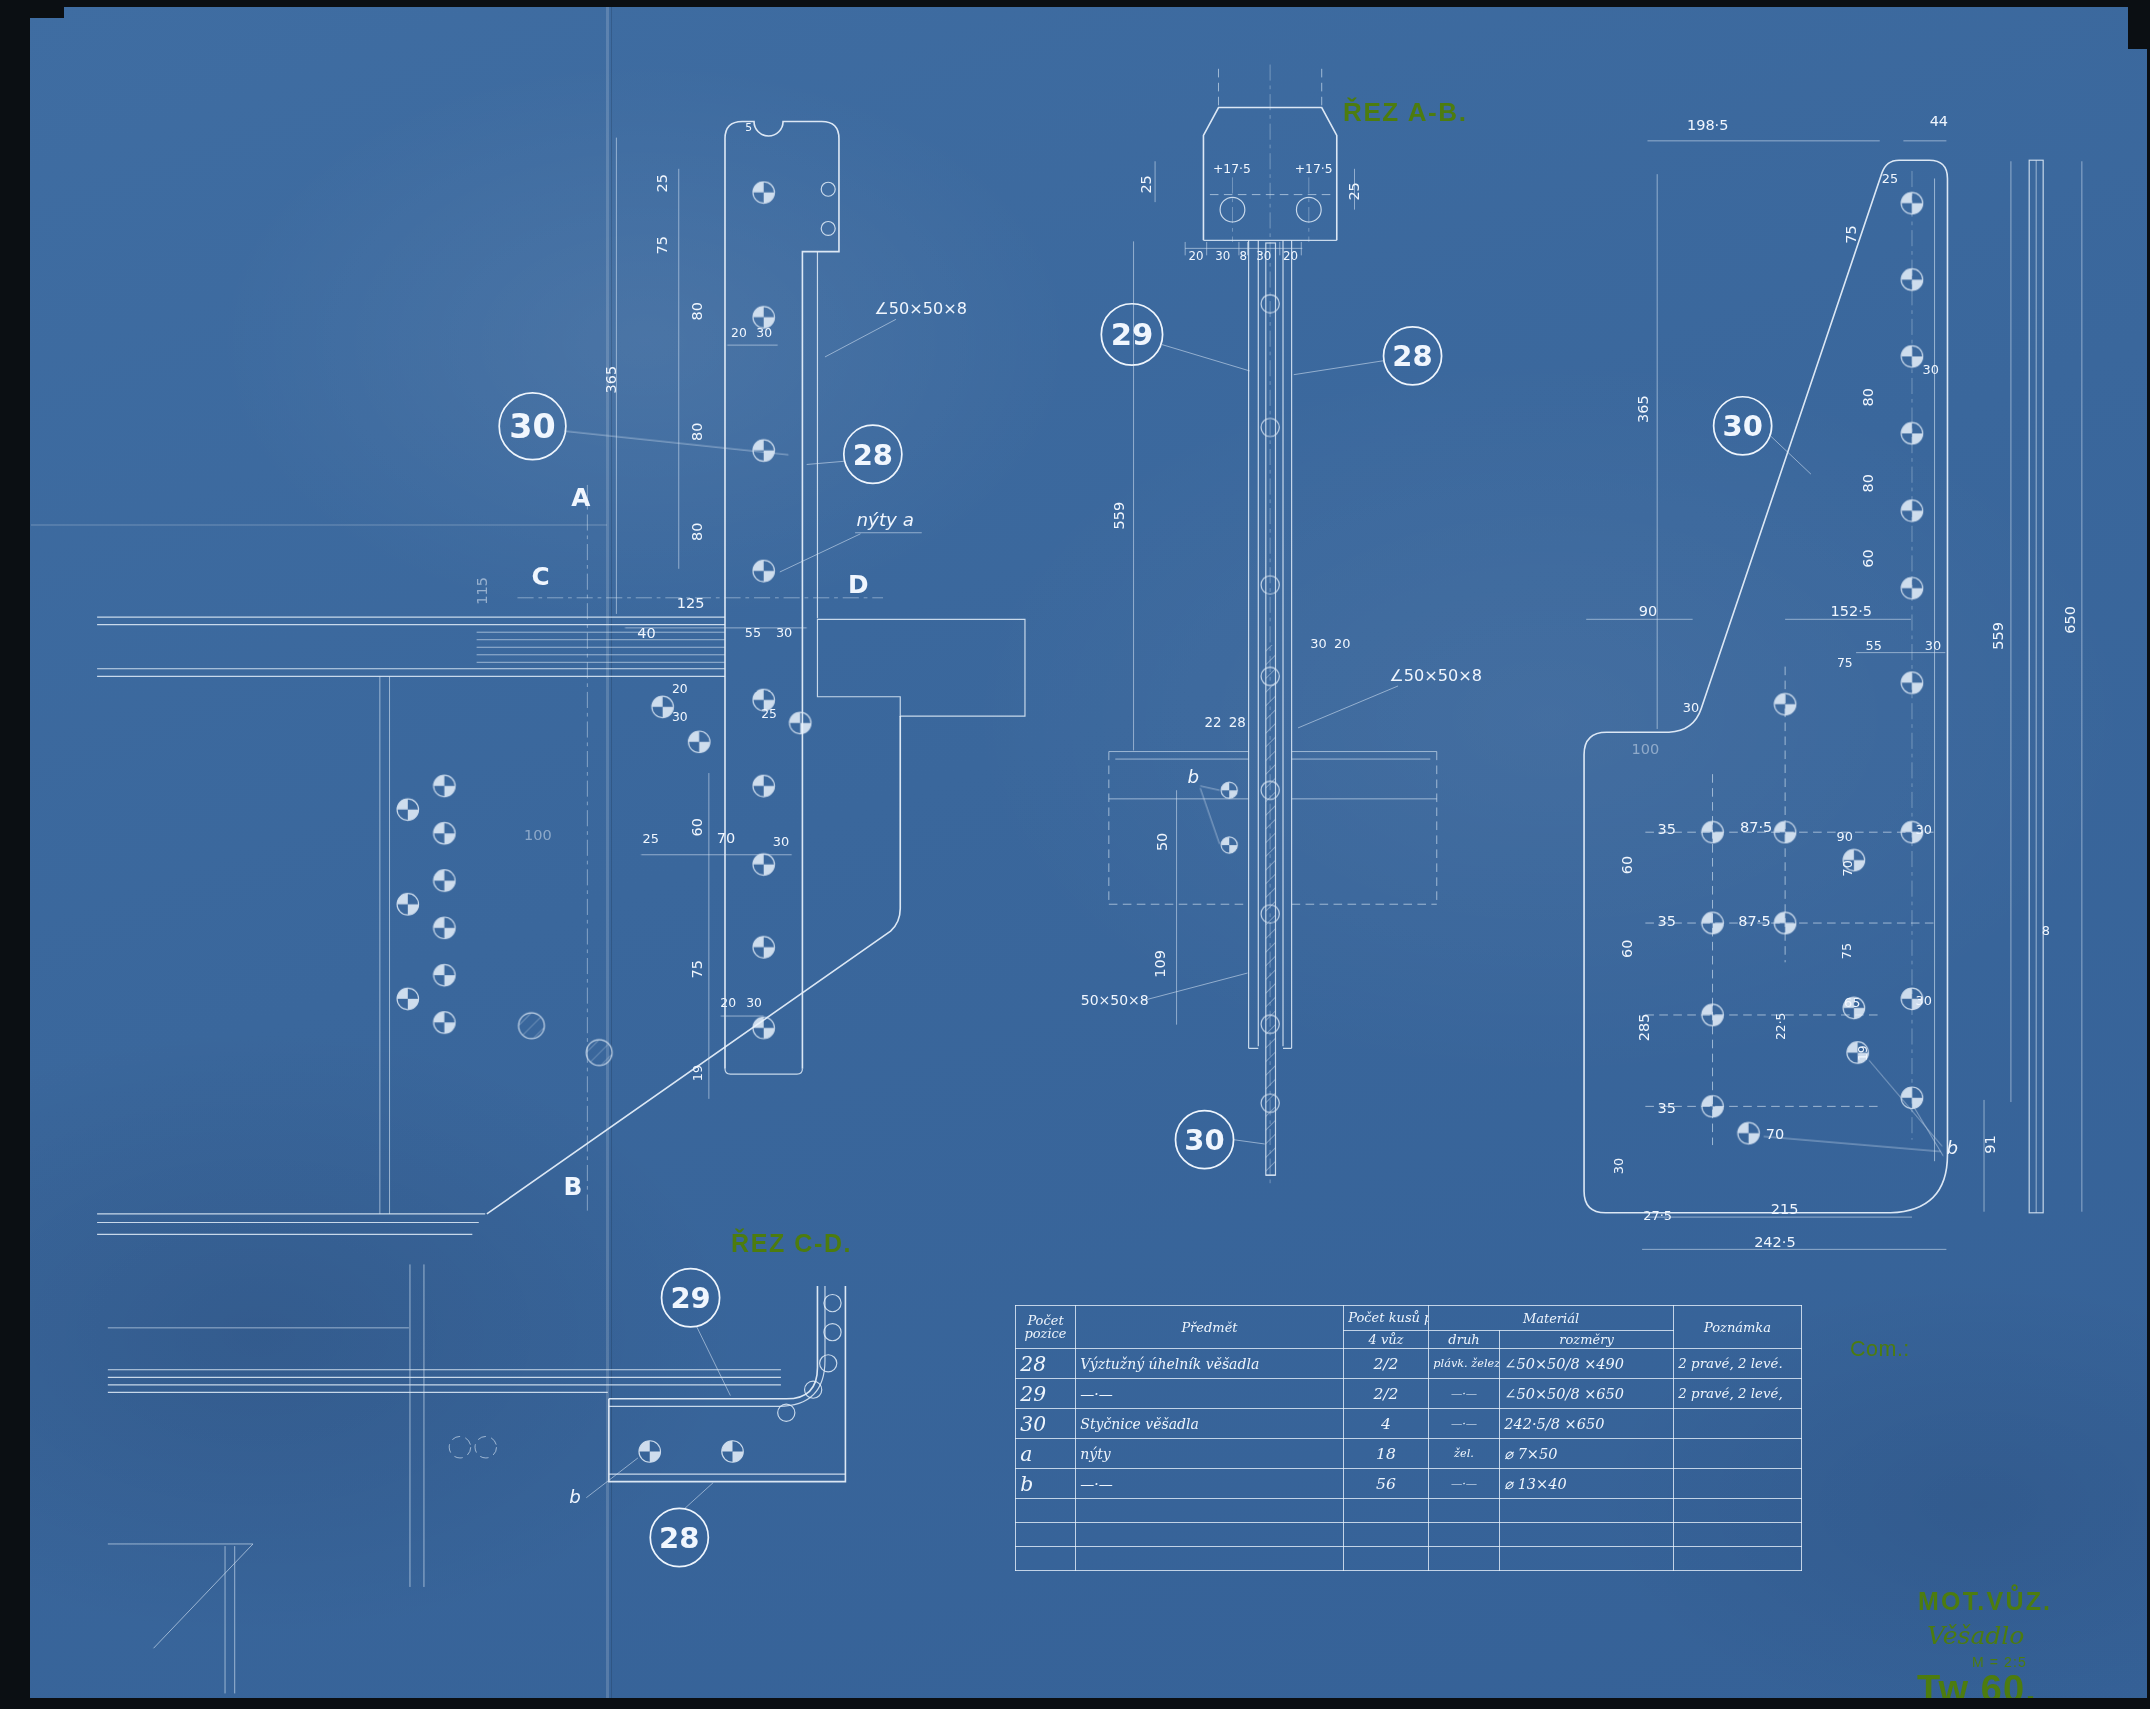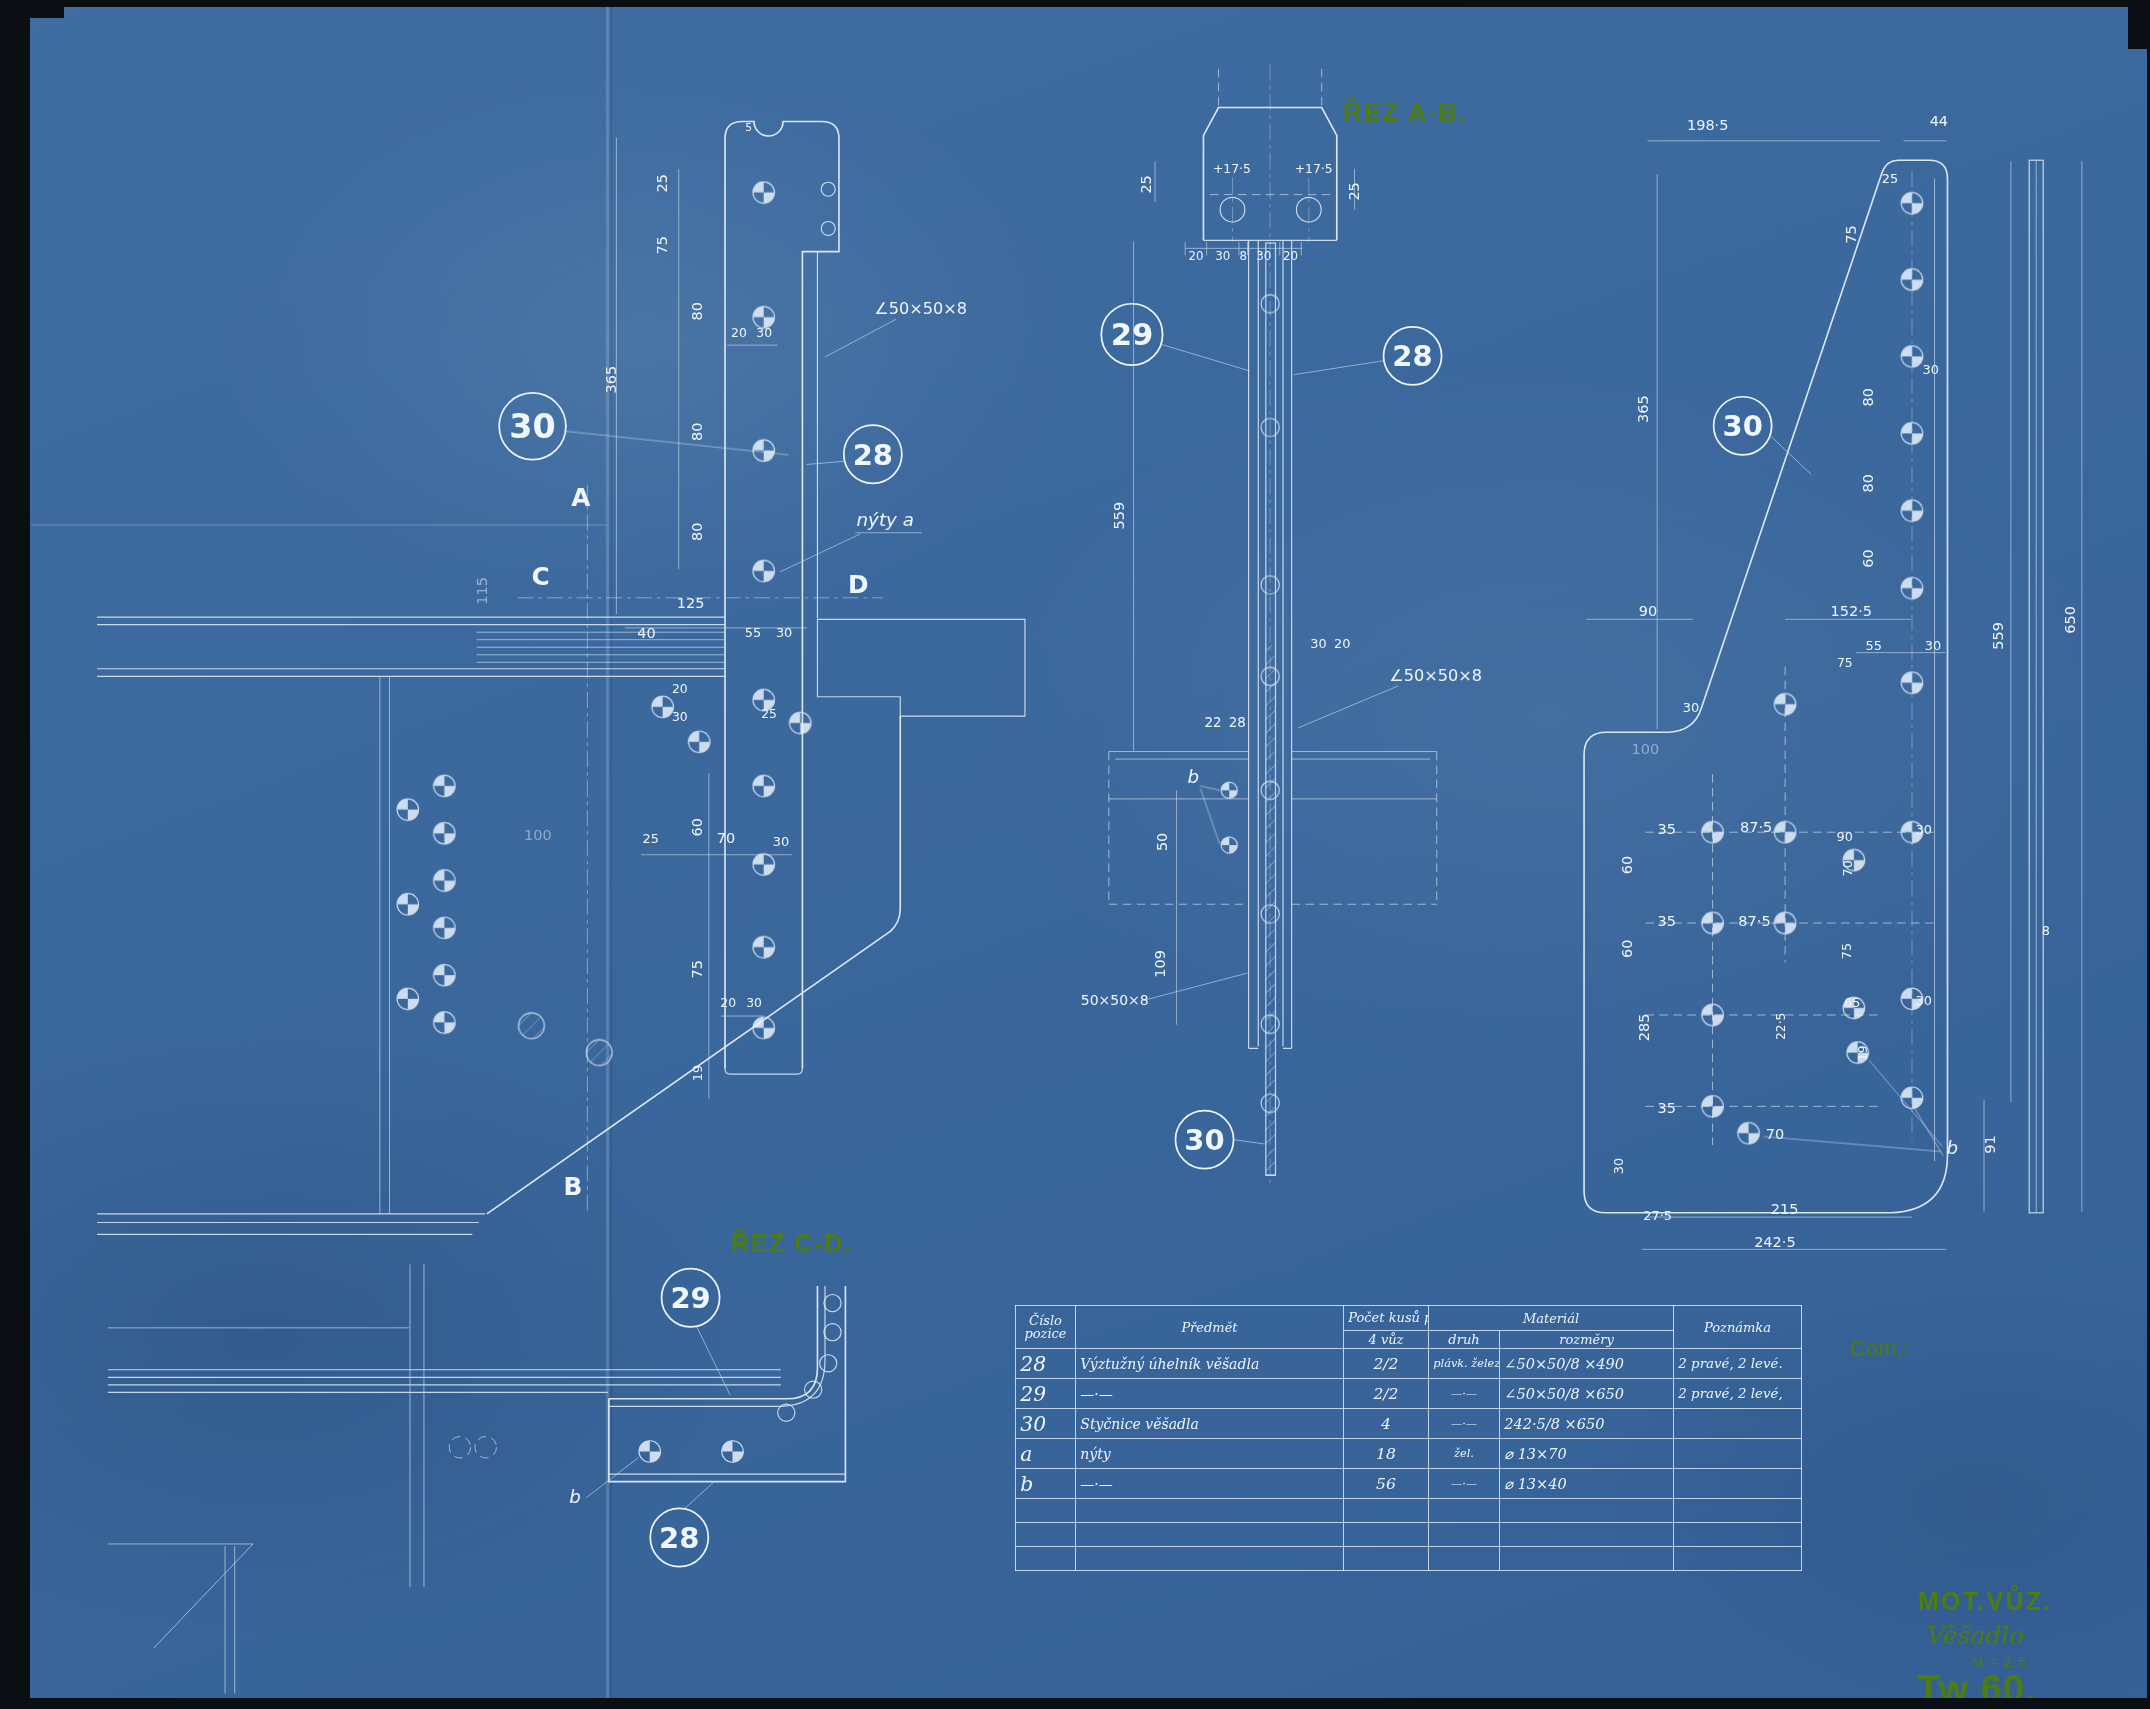--- a/index.html
+++ b/index.html
@@ -399,21 +399,21 @@
       <col style="width:60px">
         <col style="width:268px">
         <col style="width:85px">
       <col style="width:71px">
         <col style="width:174px">
         <col style="width:128px">
     </colgroup>
     <thead>
       <tr class="hdr1">
         <th rowspan="2" class="th-small">
-          <span>Číslo</span><br>
+          <span>Počet</span><br>
           <span>pozice</span>
         </th>
         <th rowspan="2">Předmět</th>
         <th class="th-small">Počet kusů pro</th>
         <th colspan="2">Materiál</th>
         <th rowspan="2">Poznámka</th>
       </tr>
       <tr class="hdr2">
         <th class="th-small">4 vůz</th>
         <th class="th-small">druh</th>
@@ -443,21 +443,21 @@
         <td class="cell-cnt">4</td>
         <td class="cell-kind">—·—</td>
         <td class="cell-size">242·5/8 ×650</td>
         <td class="cell-note"></td>
       </tr>
       <tr class="row-data">
         <td class="cell-item">a</td>
         <td class="cell-subj">nýty</td>
         <td class="cell-cnt">18</td>
         <td class="cell-kind">žel.</td>
-        <td class="cell-size">⌀ 13×70</td>
+        <td class="cell-size">⌀ 7×50</td>
         <td class="cell-note"></td>
       </tr>
       <tr class="row-data">
         <td class="cell-item">b</td>
         <td class="cell-subj">—·—</td>
         <td class="cell-cnt">56</td>
         <td class="cell-kind">—·—</td>
         <td class="cell-size">⌀ 13×40</td>
         <td class="cell-note"></td>
       </tr>

